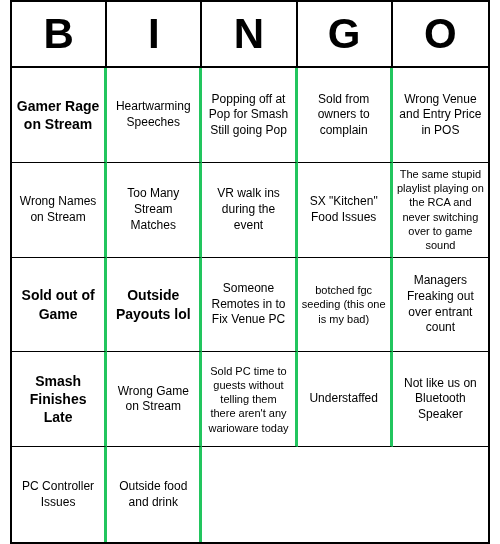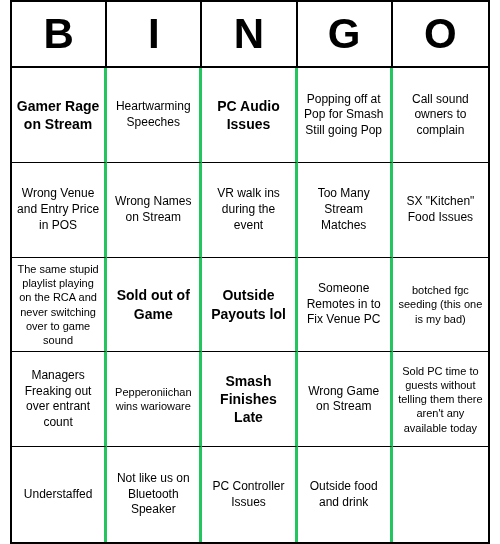--- a/index.html
+++ b/index.html
@@ -75,36 +75,34 @@
   <div class="bingo-header">
   <div class="bingo-header-cell">B</div>
       <div class="bingo-header-cell">I</div>
       <div class="bingo-header-cell">N</div>
       <div class="bingo-header-cell">G</div>
       <div class="bingo-header-cell">O</div>
     </div>
   <div class="bingo-grid">
   <div class="bingo-cell large-text">Gamer Rage on Stream</div>
       <div class="bingo-cell medium-text">Heartwarming Speeches</div>
-      <div class="bingo-cell large-text">PC Audio Issues</div>
       <div class="bingo-cell medium-text">Popping off at Pop for Smash Still going Pop</div>
-      <div class="bingo-cell medium-text">Call sound owners to complain</div>
+      <div class="bingo-cell medium-text">Sold from owners to complain</div>
       <div class="bingo-cell medium-text">Wrong Venue and Entry Price in POS</div>
       <div class="bingo-cell medium-text">Wrong Names on Stream</div>
+      <div class="bingo-cell medium-text">Too Many Stream Matches</div>
       <div class="bingo-cell medium-text">VR walk ins during the event</div>
-      <div class="bingo-cell medium-text">Too Many Stream Matches</div>
       <div class="bingo-cell medium-text">SX "Kitchen" Food Issues</div>
       <div class="bingo-cell small-text">The same stupid playlist playing on the RCA and never switching over to game sound</div>
       <div class="bingo-cell large-text">Sold out of Game</div>
       <div class="bingo-cell large-text">Outside Payouts lol</div>
       <div class="bingo-cell medium-text">Someone Remotes in to Fix Venue PC</div>
       <div class="bingo-cell small-text">botched fgc seeding (this one is my bad)</div>
       <div class="bingo-cell medium-text">Managers Freaking out over entrant count</div>
-      <div class="bingo-cell small-text">Pepperoniichan wins warioware</div>
       <div class="bingo-cell large-text">Smash Finishes Late</div>
       <div class="bingo-cell medium-text">Wrong Game on Stream</div>
-      <div class="bingo-cell small-text">Sold PC time to guests without telling them there aren't any available today</div>
+      <div class="bingo-cell small-text">Sold PC time to guests without telling them there aren't any warioware today</div>
       <div class="bingo-cell medium-text">Understaffed</div>
       <div class="bingo-cell medium-text">Not like us on Bluetooth Speaker</div>
       <div class="bingo-cell medium-text">PC Controller Issues</div>
       <div class="bingo-cell medium-text">Outside food and drink</div>
     </div>
 </div>
 
 </body></html>

